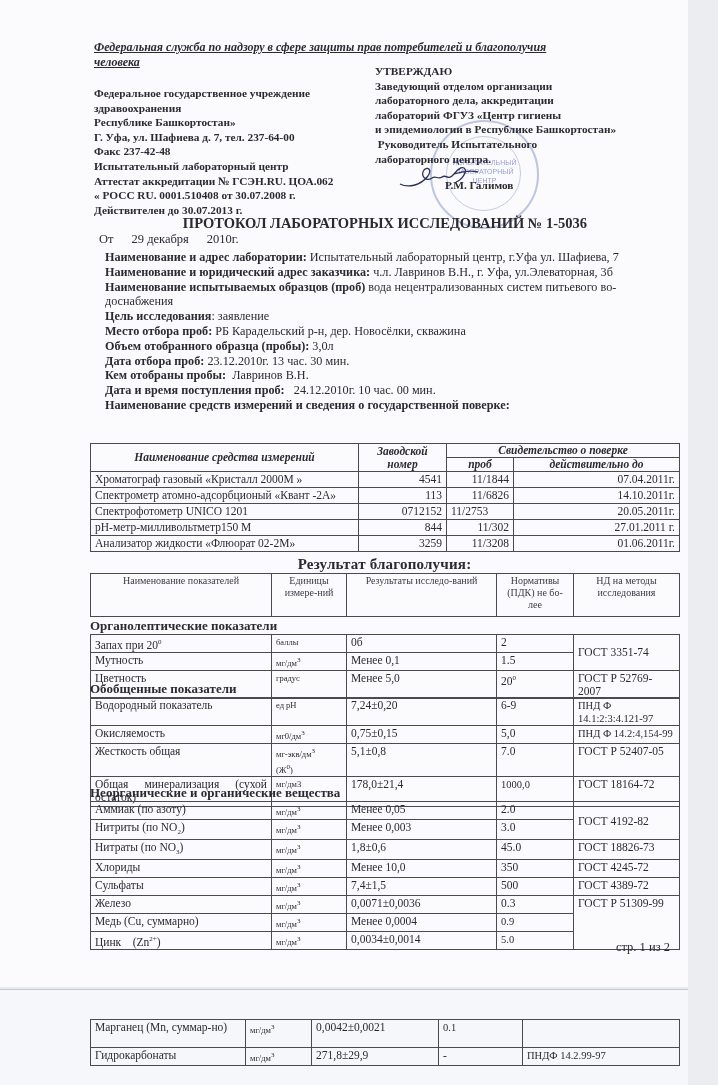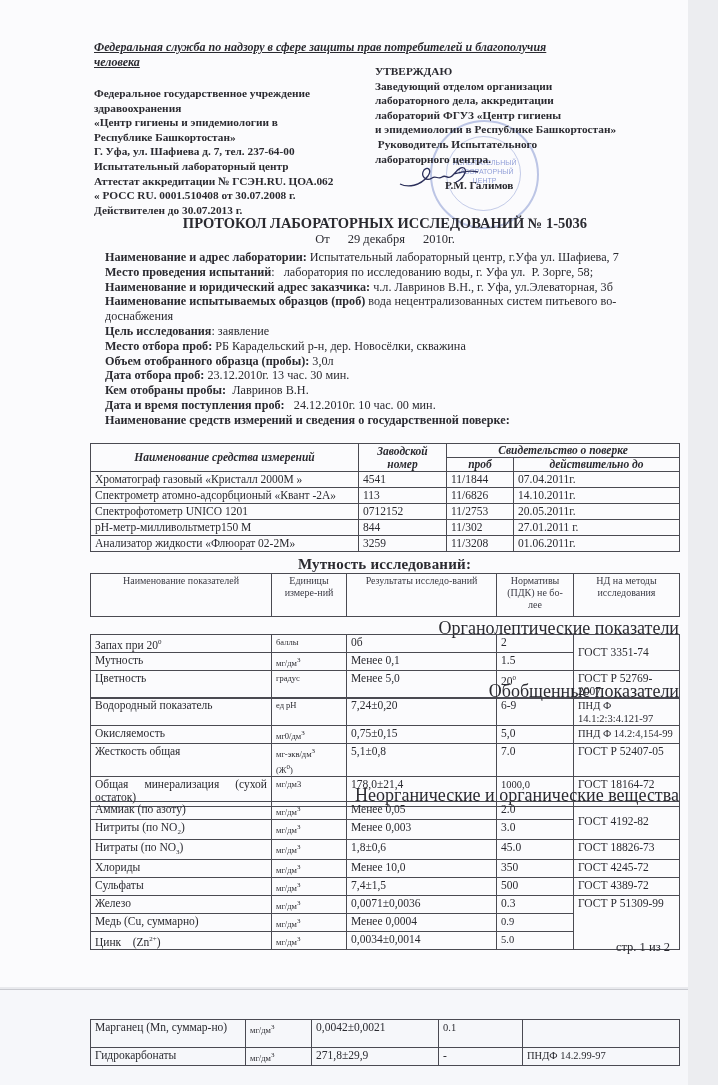--- a/index.html
+++ b/index.html
@@ -46,78 +46,78 @@
     font-family:"Liberation Sans", sans-serif; font-size:7px; color:rgba(100,120,200,0.7); line-height:9px;
   }
   .signature {
     position:absolute; left:398px; top:162px; width:82px; height:26px;
   }
   .title {
     position:absolute; left:90px; top:215px; width:590px; text-align:center;
     font-size:14.5px; font-weight:bold;
   }
   .title-date {
-    position:absolute; left:90px; top:232px; width:590px; text-align:center;
+    position:absolute; left:90px; top:232px; width:590px; 
     font-size:12.5px;
   }
   .title-date span { margin:0 9px; }
   .fields {
     position:absolute; left:105px; top:250px; width:570px;
     font-size:12.2px; line-height:14.8px;
   }
   .fields b { font-weight:bold; }
   table { border-collapse:collapse; table-layout:fixed; }
   td, th { border:1px solid #4a4a52; padding:0 4px; vertical-align:top; }
 
   .instr {
     position:absolute; left:90px; top:443px; width:589px;
     font-size:11.5px;
     font-family:Liberation Serif, serif;
   }
   .instr th { font-style:italic; font-weight:bold; text-align:center; vertical-align:middle; line-height:13px; }
   .instr td { height:15px; line-height:15px; }
-  .instr td.c { text-align:left; }
+  .instr td.c { text-align:right; }
 
   .res-title {
     position:absolute; left:90px; top:556px; width:589px; text-align:center;
     font-size:15px; font-weight:bold; letter-spacing:0.2px;
   }
   .res {
     position:absolute; left:90px; width:589px; font-size:11.5px;
   }
   .res td { line-height:13px; padding-top:1px; padding-bottom:0; }
   .res .u { font-size:8.5px;margin-top:34px; }
   .res-head { top:573px; }
   .res-head td { text-align:center; font-size:10px; line-height:12px; color:#3a3a44; }
   .sec {
-    position:absolute; left:90px; width:589px; text-align:right;
-    font-size:18px; font-weight:normal;
+    position:absolute; left:90px; width:589px; text-align:left;
+    font-size:13px; font-weight:bold;
   }
   .gost { vertical-align:middle !important; }
   sup, sub { font-size:7px; }
   .pageno {
     position:absolute; left:560px; top:940px; width:110px; text-align:right;
     font-size:12.5px;
   }
 </style>
 </head>
 <body>
 
 <div class="sheet1"></div>
 <div class="sheet2"></div>
 <div class="rstrip"></div>
 
 <div class="agency">Федеральная служба по надзору в сфере защиты прав потребителей и благополучия человека</div>
 
 <div class="org">
   <div>Федеральное государственное учреждение</div>
   <div>здравоохранения</div>
-  <div>«Центр гигиены и эпидемиологии в</div>
   <div>Республике Башкортостан»</div>
   <div>Г. Уфа, ул. Шафиева  д. 7, тел. 237-64-00</div>
+  <div>Факс 237-42-48</div>
   <div>Испытательный лабораторный центр</div>
   <div>Аттестат аккредитации   № ГСЭН.RU. ЦОА.062</div>
   <div>« РОСС RU. 0001.510408 от 30.07.2008 г.</div>
   <div>Действителен до 30.07.2013 г.</div>
 </div>
 
 <div class="stamp">
   <div class="stamp-text">ИСПЫТАТЕЛЬНЫЙ ЛАБОРАТОРНЫЙ ЦЕНТР</div>
 </div>
 
@@ -136,21 +136,20 @@
   <path d="M2 22 C10 26, 22 24, 30 14 C34 8, 30 4, 26 8 C22 14, 28 20, 34 16 C38 13, 40 18, 44 15 C48 12, 50 18, 54 14 C58 10, 62 4, 66 6 C70 9, 64 18, 58 20 M56 12 C62 10, 72 8, 80 10" fill="none" stroke="#2b2f5a" stroke-width="1.3"></path>
 </svg>
 
 <div class="title">ПРОТОКОЛ ЛАБОРАТОРНЫХ ИССЛЕДОВАНИЙ № 1-5036</div>
 <div class="title-date">
   <span>От</span><span>29 декабря</span><span>2010г.</span>
 </div>
 
 <div class="fields">
   <div><b>Наименование и адрес лаборатории:</b><span> Испытательный лабораторный центр, г.Уфа ул. Шафиева, 7</span></div>
-  <div><b>Место проведения испытаний</b><span style="white-space:pre">:   лаборатория по исследованию воды, г. Уфа ул.  Р. Зорге, 58;</span></div>
   <div><b>Наименование и юридический адрес заказчика:</b><span>  ч.л. Лавринов В.Н., г. Уфа, ул.Элеваторная, 3б</span></div>
   <div><b>Наименование испытываемых образцов (проб)</b><span>  вода нецентрализованных систем питьевого во-доснабжения</span></div>
   <div><b>Цель исследования</b><span>:  заявление</span></div>
   <div><b>Место отбора проб:</b><span> РБ Карадельский р-н, дер. Новосёлки, скважина</span></div>
   <div><b>Объем отобранного образца (пробы):</b><span> 3,0л</span></div>
   <div><b>Дата отбора проб:</b><span> 23.12.2010г. 13 час. 30 мин.</span></div>
   <div><b>Кем отобраны пробы:</b><span style="white-space:pre">  Лавринов В.Н.</span></div>
   <div><b>Дата и время поступления проб:</b><span style="white-space:pre">   24.12.2010г. 10 час. 00 мин.</span></div>
   <div><b>Наименование средств измерений и сведения о государственной поверке:</b></div>
 </div>
@@ -199,21 +198,21 @@
   </tr>
   <tr>
     <td>Анализатор жидкости «Флюорат 02-2М»</td>
         <td class="c">3259</td>
         <td class="c">11/3208</td>
         <td class="c" colspan="2">01.06.2011г.</td>
   </tr>
 </tbody>
   </table>
 
-<div class="res-title">Мутность исследований:</div>
+<div class="res-title">Результат благополучия:</div>
 
 <table class="res res-head">
   <colgroup>
       <col style="width:181px">
       <col style="width:75px">
       <col style="width:150px">
       <col style="width:77px">
       <col style="width:106px">
     </colgroup>
   <tbody>

